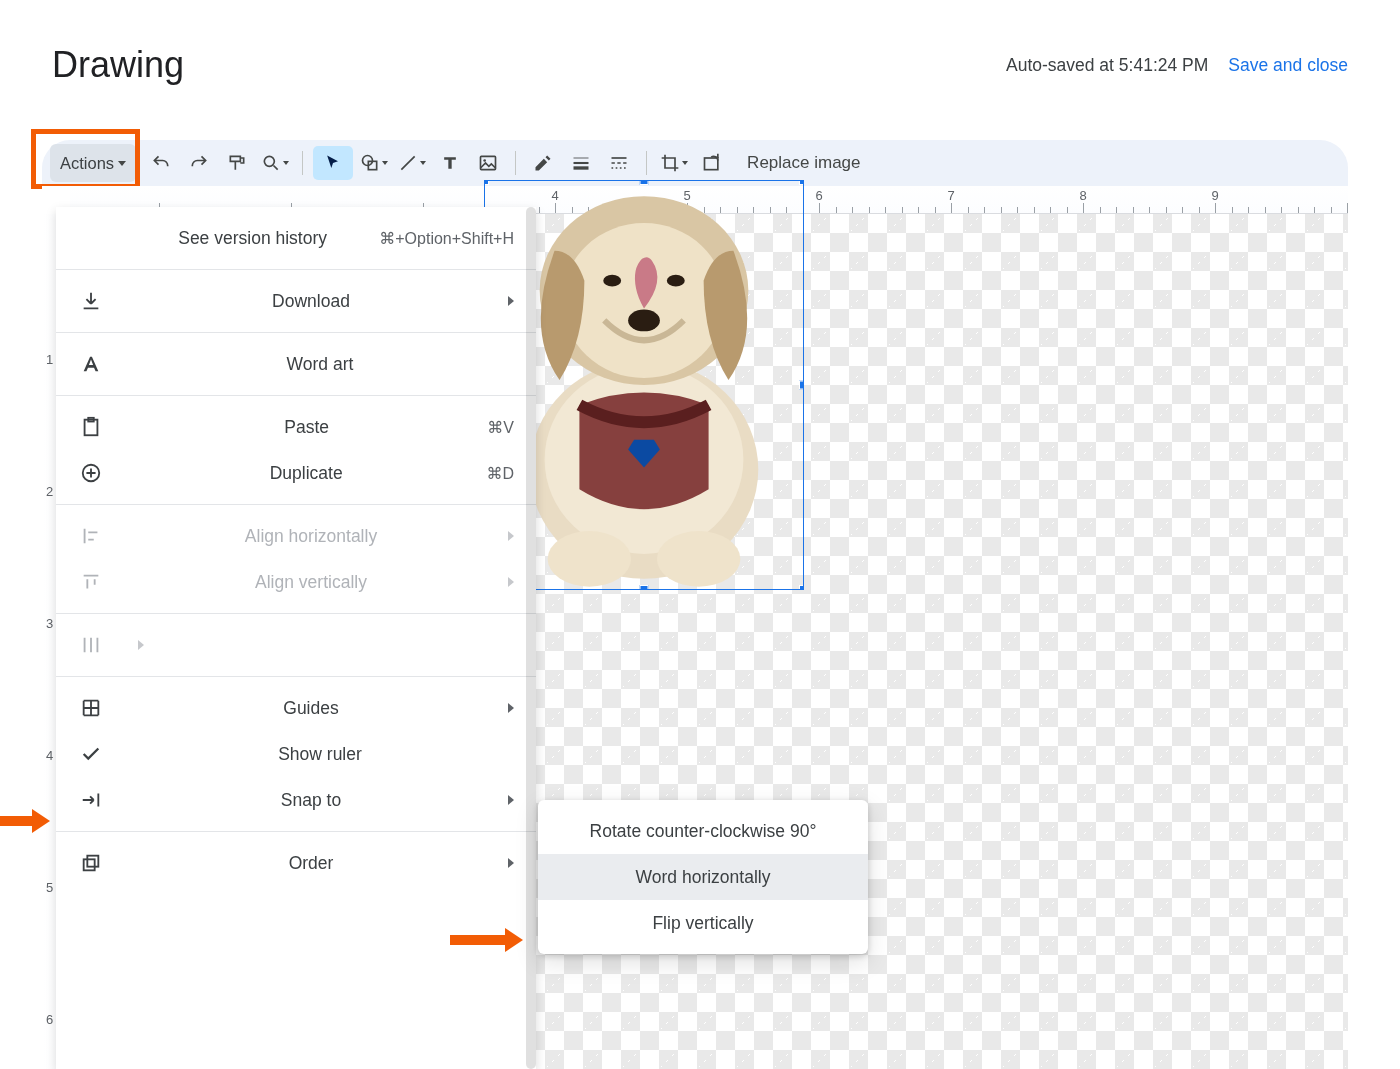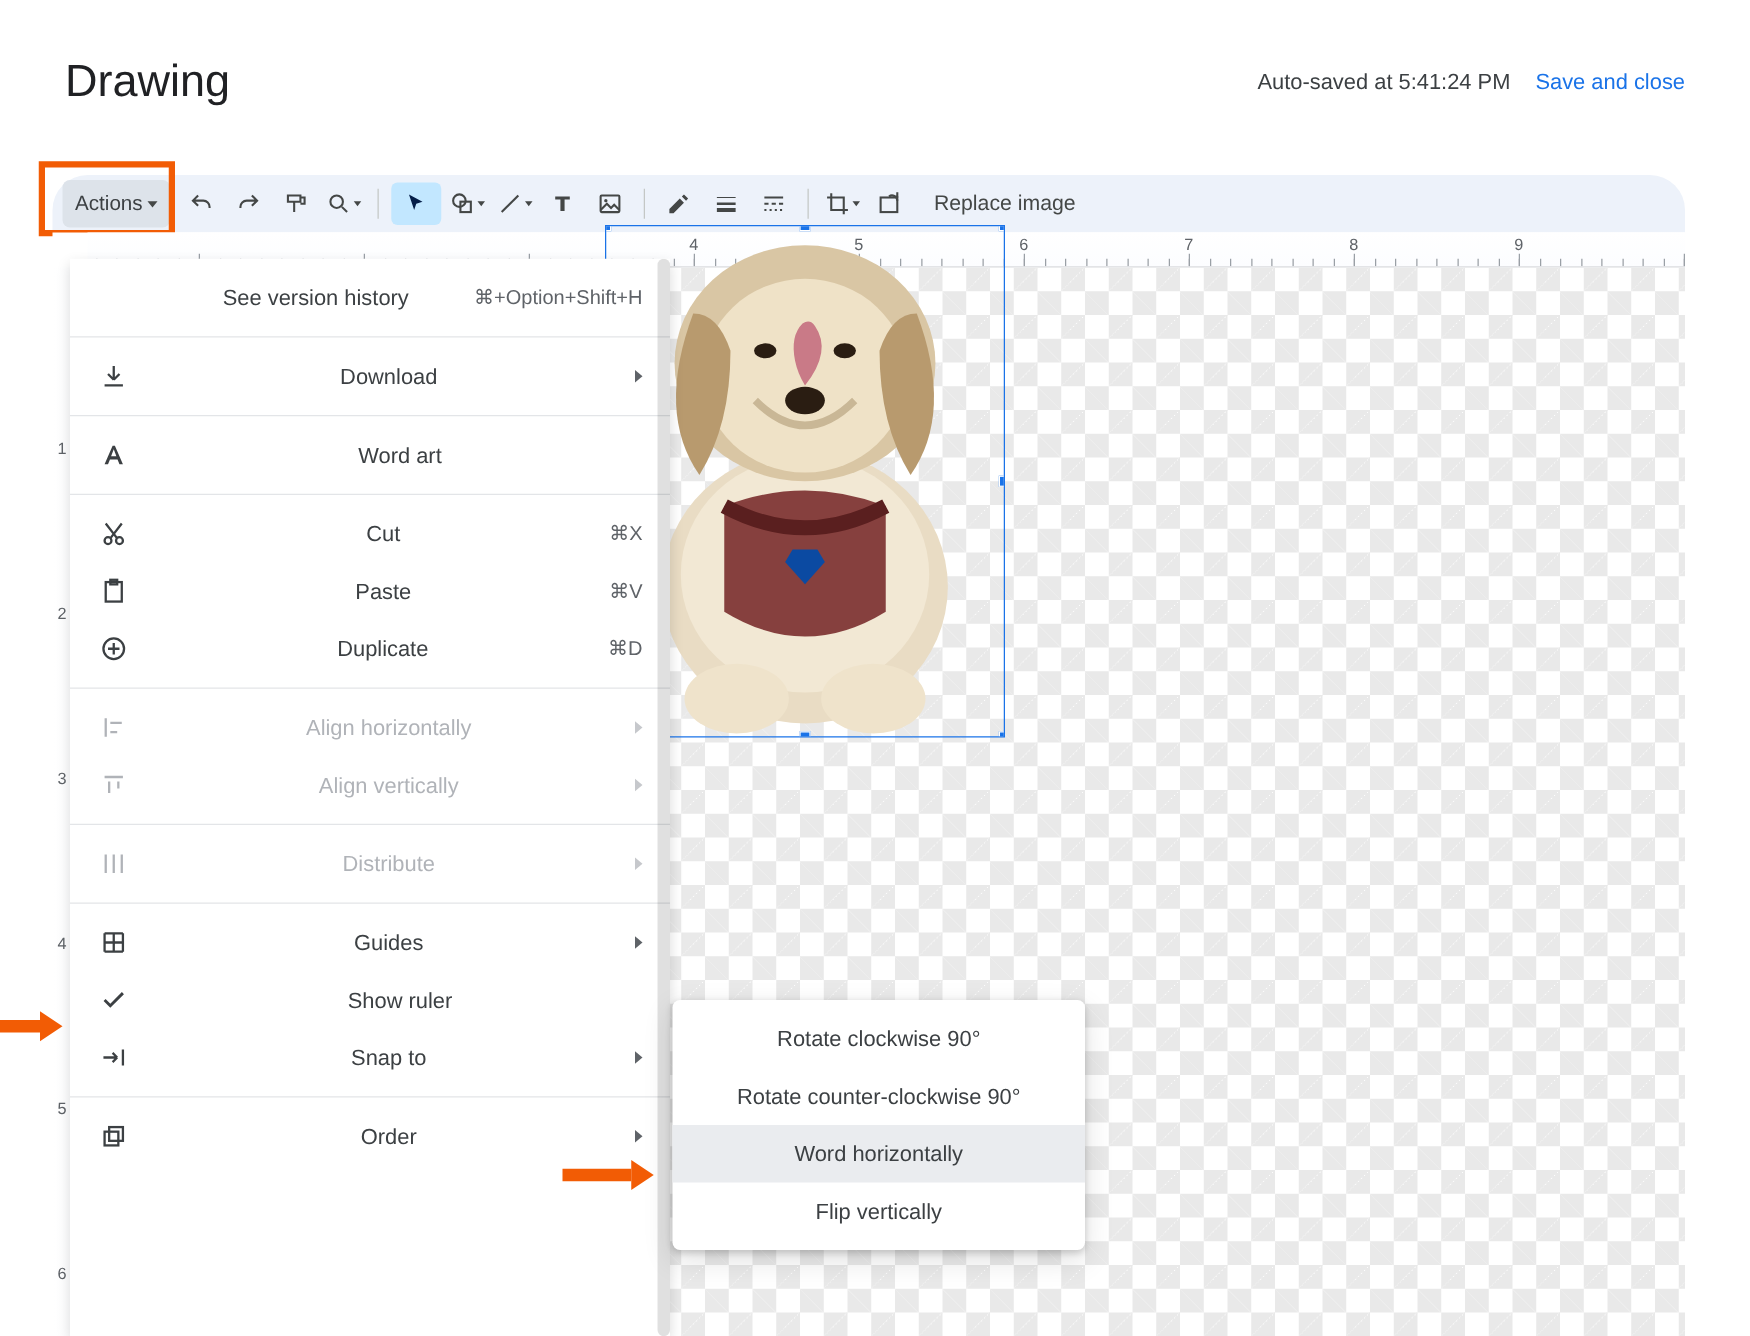--- a/index.html
+++ b/index.html
@@ -486,31 +486,20 @@
         <svg width="22" height="22" viewBox="0 0 24 24">
           <path fill="#3c4043" d="M4 20L11 4h2l7 16h-3l-1.7-4H8.7L7 20zM9.7 13h4.6L12 7z"></path>
         </svg>
       </span>
       <span class="label">Word art</span>
     </div>
     <div class="menu-sep"></div>
     <div class="menu-item">
       <span class="icon">
         <svg width="22" height="22" viewBox="0 0 24 24">
-          <circle cx="7" cy="18" r="3" fill="none" stroke="#3c4043" stroke-width="2"></circle>
-          <circle cx="17" cy="18" r="3" fill="none" stroke="#3c4043" stroke-width="2"></circle>
-          <path stroke="#3c4043" stroke-width="2" d="M9 16 19 3M15 16 5 3"></path>
-        </svg>
-      </span>
-      <span class="label">Cut</span>
-      <span class="short">⌘X</span>
-    </div>
-    <div class="menu-item">
-      <span class="icon">
-        <svg width="22" height="22" viewBox="0 0 24 24">
           <rect x="5" y="4" width="14" height="17" fill="none" stroke="#3c4043" stroke-width="2"></rect>
           <rect x="9" y="2" width="6" height="4" fill="none" stroke="#3c4043" stroke-width="2"></rect>
         </svg>
       </span>
       <span class="label">Paste</span>
       <span class="short">⌘V</span>
     </div>
     <div class="menu-item">
       <span class="icon">
         <svg width="22" height="22" viewBox="0 0 24 24">
@@ -540,21 +529,20 @@
       <span class="label">Align vertically</span>
       <span class="caret-right" style="margin-left: 12px; border-left-color: rgb(198, 200, 204);"></span>
     </div>
     <div class="menu-sep"></div>
     <div class="menu-item disabled">
       <span class="icon" style="color: rgb(176, 179, 184);">
         <svg width="22" height="22" viewBox="0 0 24 24">
           <path stroke="currentColor" stroke-width="2" d="M5 4v16M12 4v16M19 4v16"></path>
         </svg>
       </span>
-      <span class="label">Distribute</span>
       <span class="caret-right" style="margin-left: 12px; border-left-color: rgb(198, 200, 204);"></span>
     </div>
     <div class="menu-sep"></div>
     <div class="menu-item">
       <span class="icon">
         <svg width="22" height="22" viewBox="0 0 24 24">
           <path stroke="#3c4043" stroke-width="2" d="M4 12h16M12 4v16M4 4h16M4 20h16M4 4v16M20 4v16"></path>
         </svg>
       </span>
       <span class="label">Guides</span>
@@ -584,23 +572,20 @@
           <rect x="4" y="8" width="12" height="12" fill="none" stroke="#3c4043" stroke-width="2"></rect>
           <rect x="8" y="4" width="12" height="12" fill="none" stroke="#3c4043" stroke-width="2"></rect>
         </svg>
       </span>
       <span class="label">Order</span>
       <span class="caret-right" style="margin-left: 12px;"></span>
     </div>
   </div>
 
 <div class="menu submenu" id="rotate-submenu">
-    <div class="menu-item">
-      <span class="label">Rotate clockwise 90°</span>
-    </div>
     <div class="menu-item">
       <span class="label">Rotate counter-clockwise 90°</span>
     </div>
     <div class="menu-item hovered">
       <span class="label">Word horizontally</span>
     </div>
     <div class="menu-item">
       <span class="label">Flip vertically</span>
     </div>
   </div>

